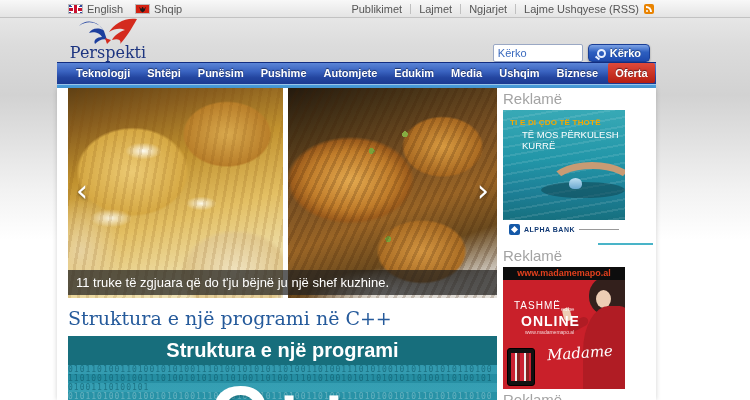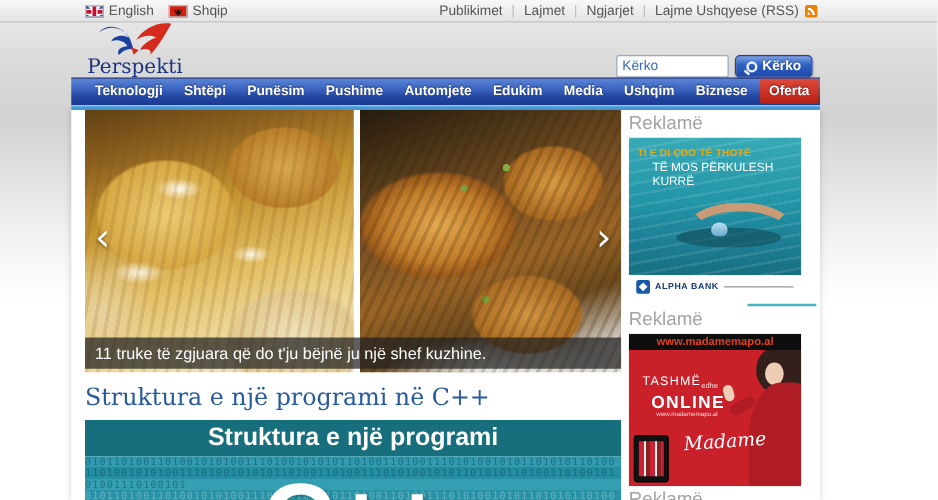--- a/index.html
+++ b/index.html
@@ -100,21 +100,21 @@
       linear-gradient(180deg,#2593a9,#2d9fb4 50%,#2593a9);overflow:hidden;}
   .binary{font-family:"DejaVu Sans Mono",monospace;font-size:8px;line-height:9px;
     word-break:break-all;letter-spacing:1px;}
   .binary.b1{color:rgba(10,80,95,.55);}
   .binary.b2{color:rgba(255,255,255,.28);}
   .banner-big{position:absolute;left:0;right:0;top:4px;text-align:center;color:#fff;
     font-size:80px;font-weight:bold;letter-spacing:-2px;text-shadow:2px 2px 3px rgba(0,60,70,.35);}
   
   .sidebar{position:absolute;left:446px;top:0;width:150px;}
   .ad-label{font-size:15px;color:#a3a3a3;margin:2px 0 3px;}
-  .ad{width:138px;cursor:pointer;position:relative;overflow:hidden;}
+  .ad{width:122px;cursor:pointer;position:relative;overflow:hidden;}
   
   .alpha-sea{position:relative;height:110px;overflow:hidden;background:
       repeating-linear-gradient(170deg,rgba(255,255,255,.10) 0 2px,transparent 2px 9px),
       linear-gradient(180deg,#38a9b6 0%,#2296a8 45%,#1d7f96 75%,#16707f 100%);}
   .alpha-l1{position:absolute;left:7px;top:8px;font-size:8px;font-weight:bold;color:#f5a800;letter-spacing:.2px;}
   .alpha-l2{position:absolute;left:19px;top:19px;font-size:9.5px;color:#fff;line-height:11px;width:130px;}
   .swim-shadow{position:absolute;left:38px;top:72px;width:84px;height:16px;border-radius:50%;background:rgba(15,70,82,.55);}
   .swim-arm{position:absolute;left:44px;top:52px;width:76px;height:34px;border:7px solid transparent;
     border-top:7px solid #c89b74;border-radius:50%;}
   .swim-cap{position:absolute;left:66px;top:68px;width:13px;height:11px;border-radius:50% 50% 40% 40%;

